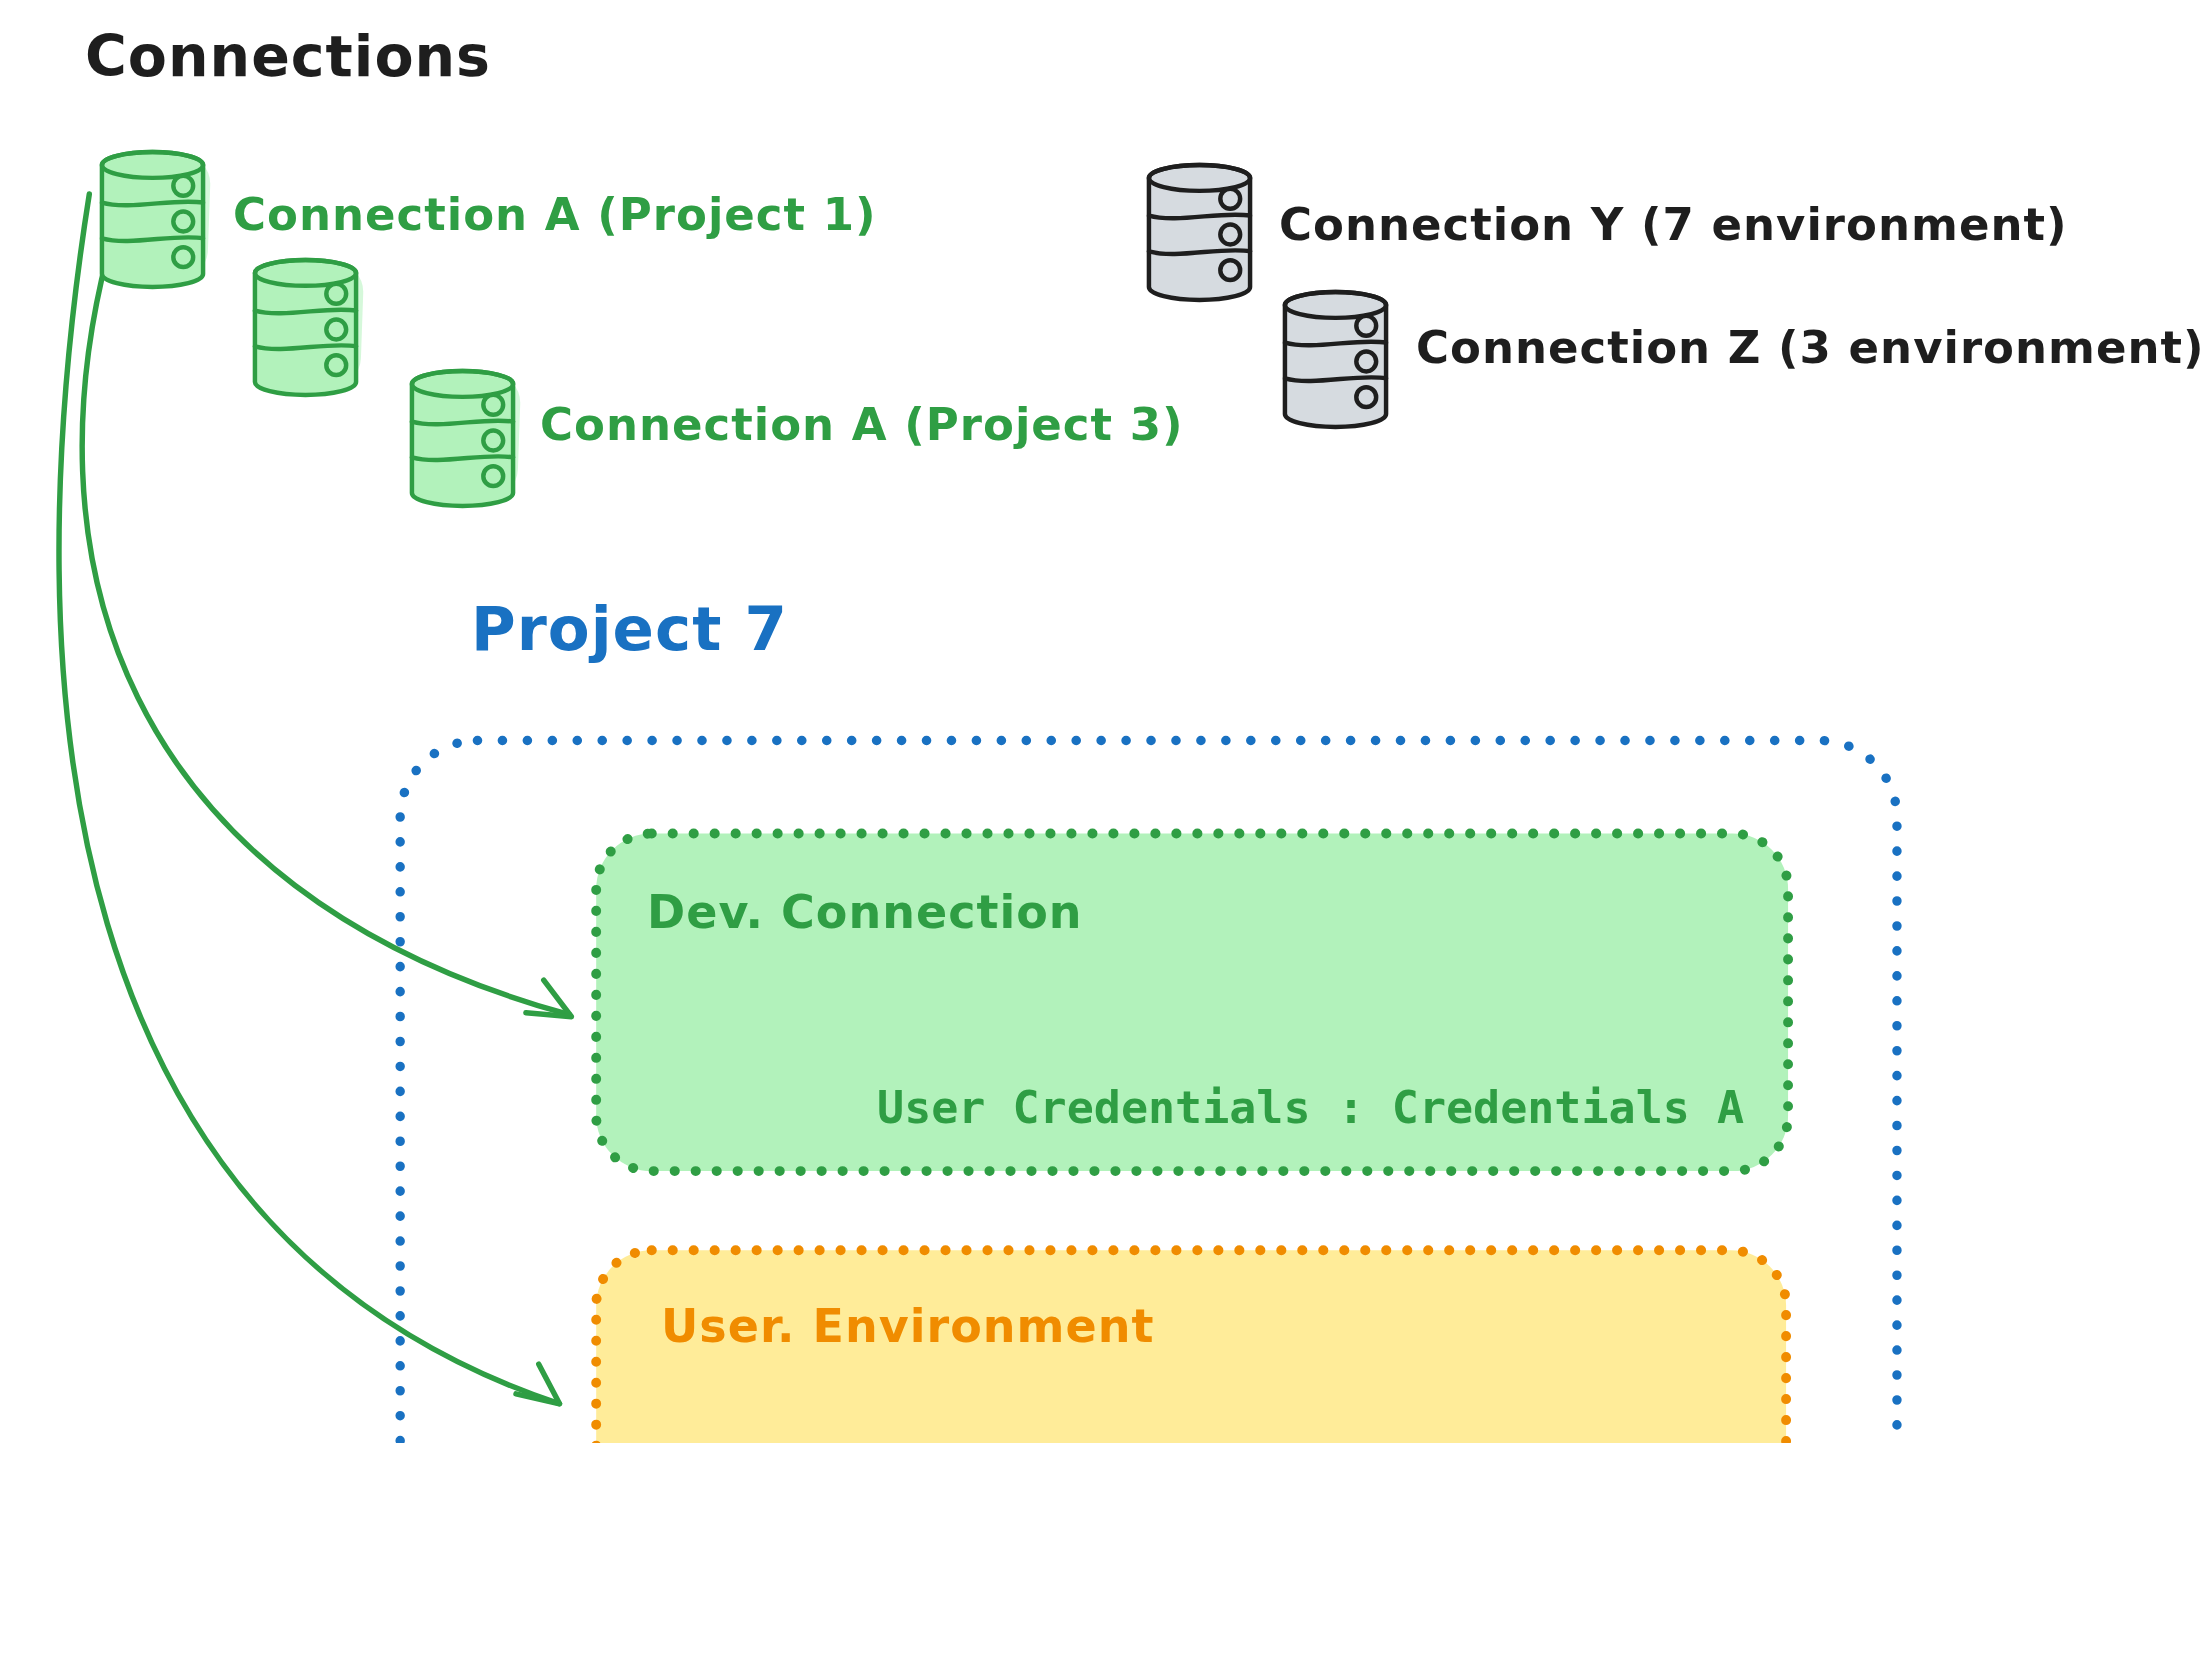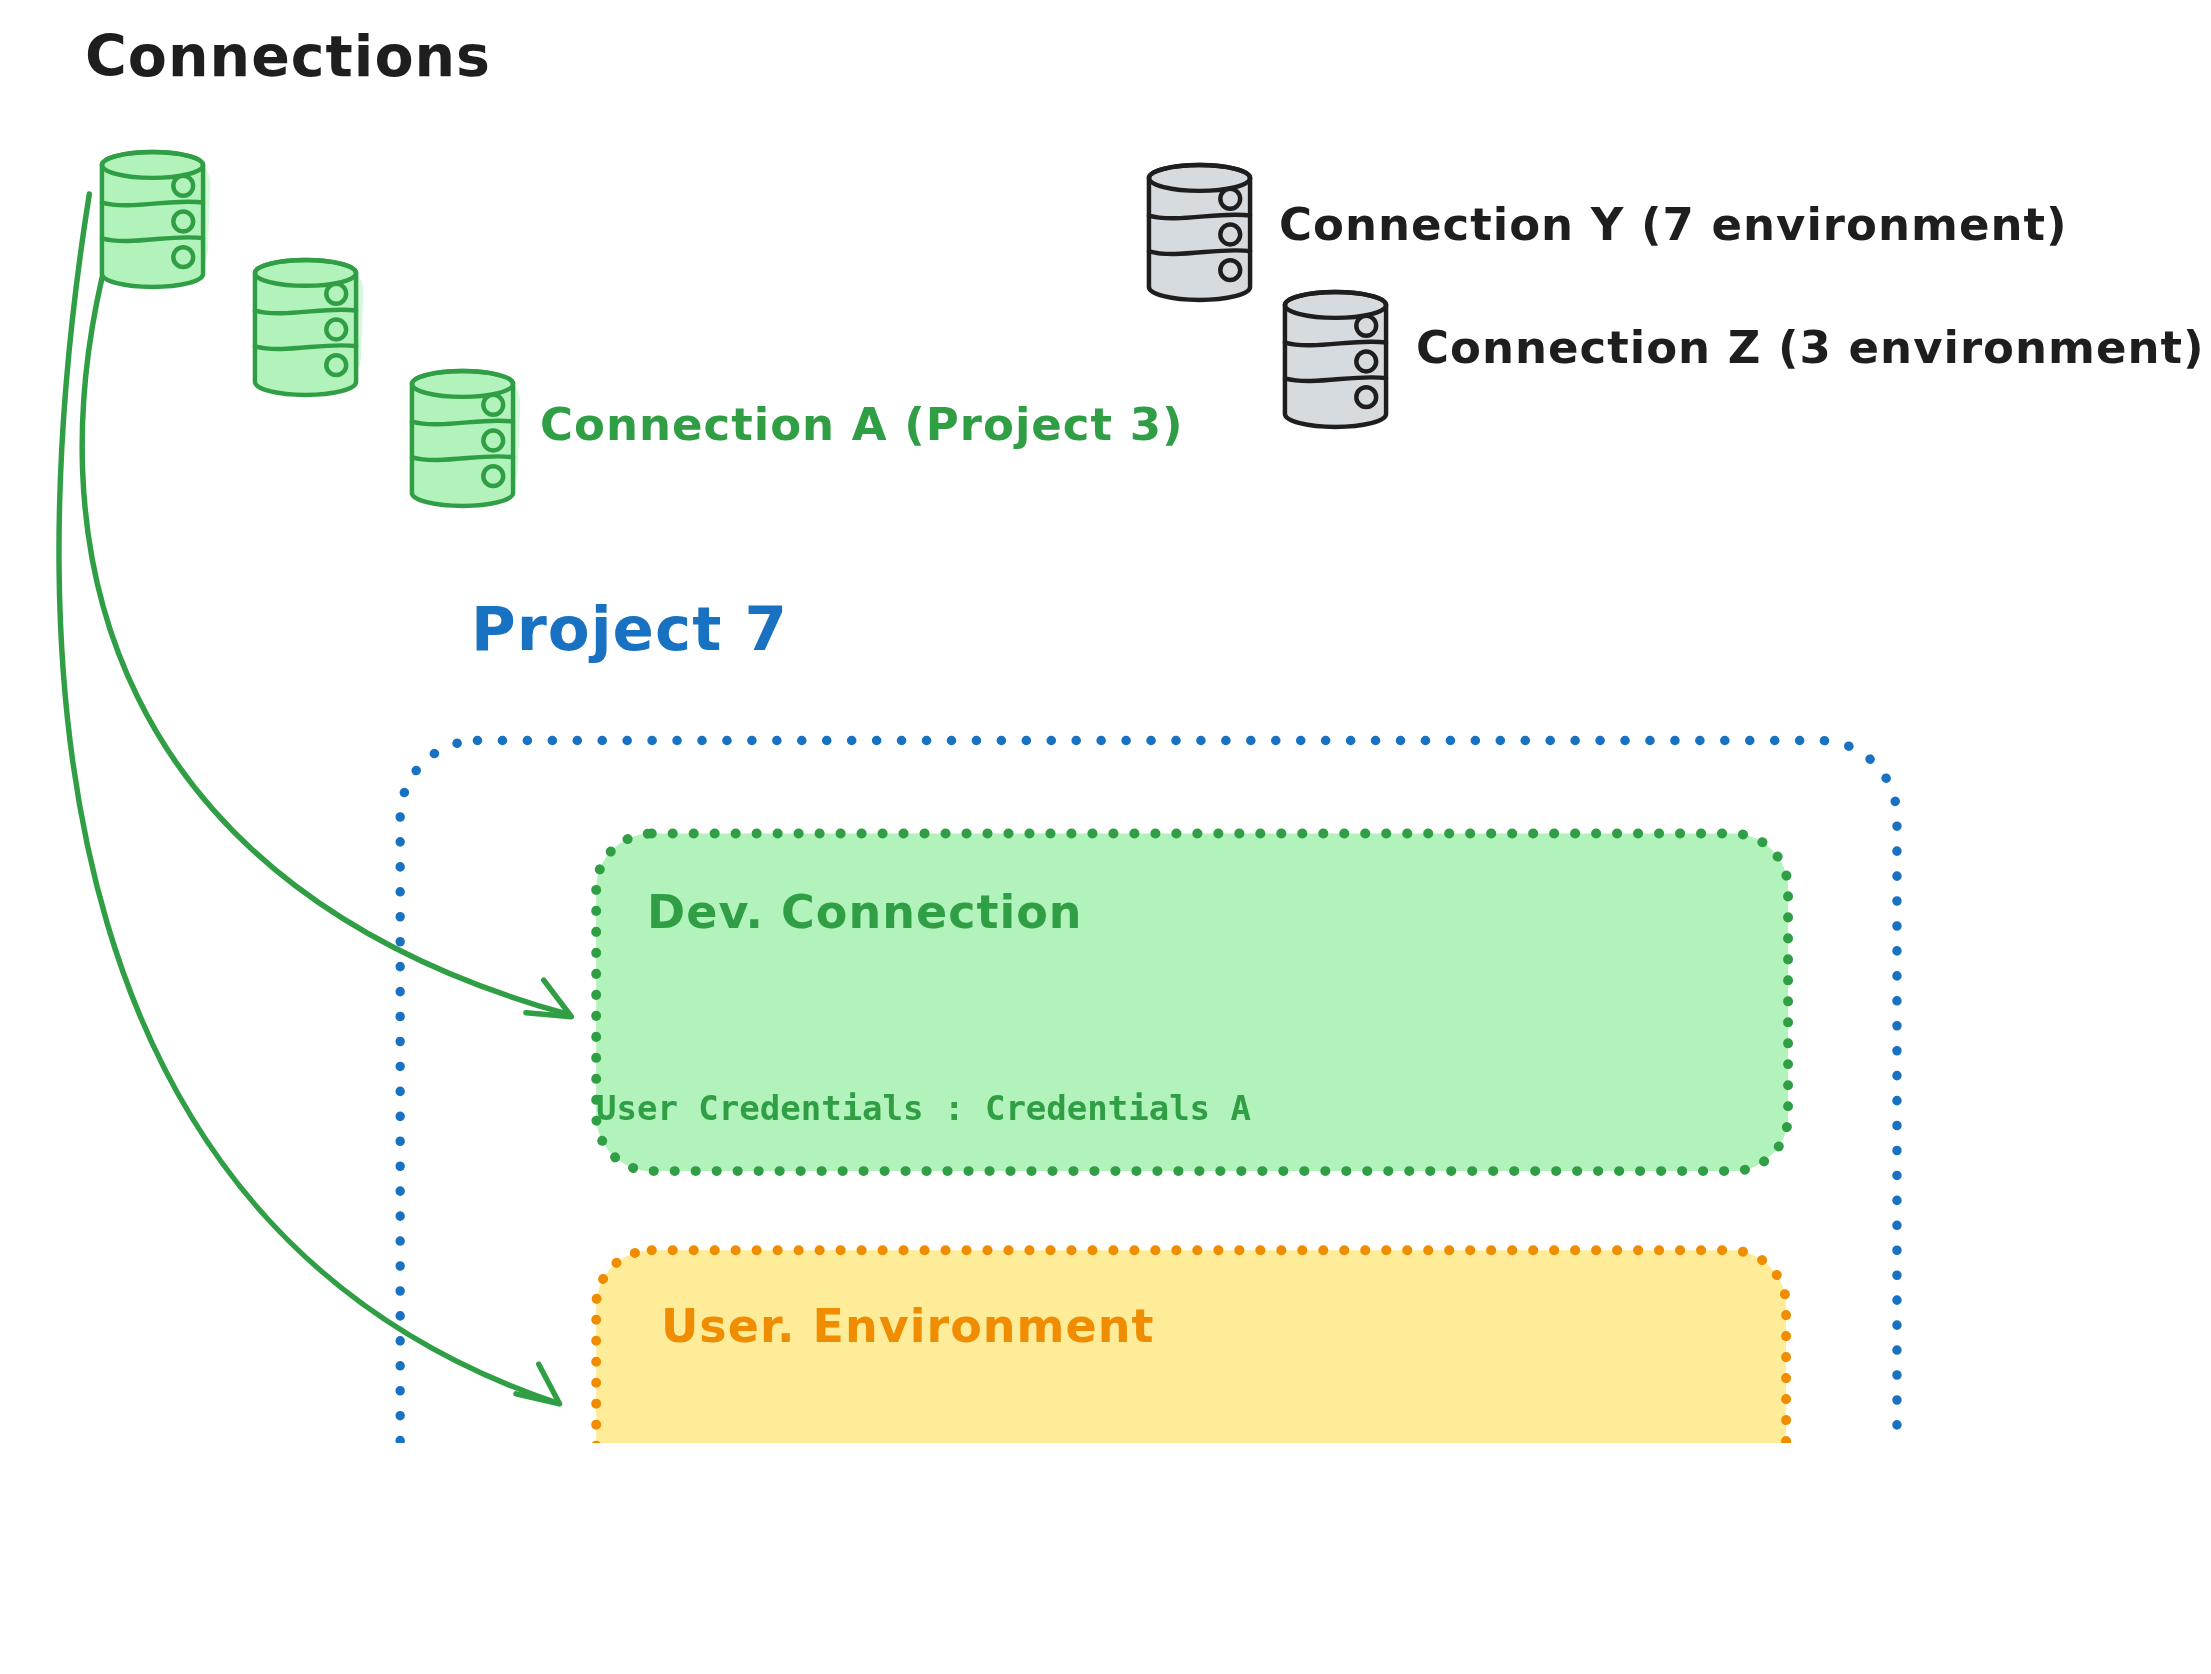--- a/index.html
+++ b/index.html
@@ -59,24 +59,24 @@
   }
   .env-title { font-size: 46px; }
   .dev-title  { left: 647px; top: 886px;  color: #2f9e44; }
   .prod-title { left: 661px; top: 1300px; color: #f08c00; }
 
   
   .mono-line {
     position: absolute;
     font-family: "DejaVu Sans Mono", "Liberation Mono", monospace;
     font-weight: 700;
-    font-size: 34px;
+    font-size: 45px;
     line-height: 46px;
     white-space: pre;
-    text-align: left;
+    text-align: right;
   }
   .dev-cred {
     left: 596px; top: 1085px;
     width: 1148px;
     color: #2f9e44;
   }
   .prod-cred {
     left: 596px; top: 1445px;
     width: 1129px;
     color: #e03131;
@@ -126,20 +126,21 @@
   <svg class="db db-green" style="left:94px; top:149px" viewBox="0 0 118 142">
       <use href="#db-cylinder"></use>
     </svg>
   <svg class="db db-green" style="left:247px; top:257px" viewBox="0 0 118 142">
       <use href="#db-cylinder"></use>
     </svg>
   <svg class="db db-green" style="left:404px; top:368px" viewBox="0 0 118 142">
       <use href="#db-cylinder"></use>
     </svg>
 
+  <div class="hand conn-label green-text label-a1">Connection A (Project 1)</div>
   <div class="hand conn-label green-text label-a3">Connection A (Project 3)</div>
 
   <svg class="db db-gray" style="left:1141px; top:162px" viewBox="0 0 118 142">
       <use href="#db-cylinder"></use>
     </svg>
   <svg class="db db-gray" style="left:1277px; top:289px" viewBox="0 0 118 142">
       <use href="#db-cylinder"></use>
     </svg>
 
   <div class="hand conn-label black-text label-y">Connection Y (7 environment)</div>

